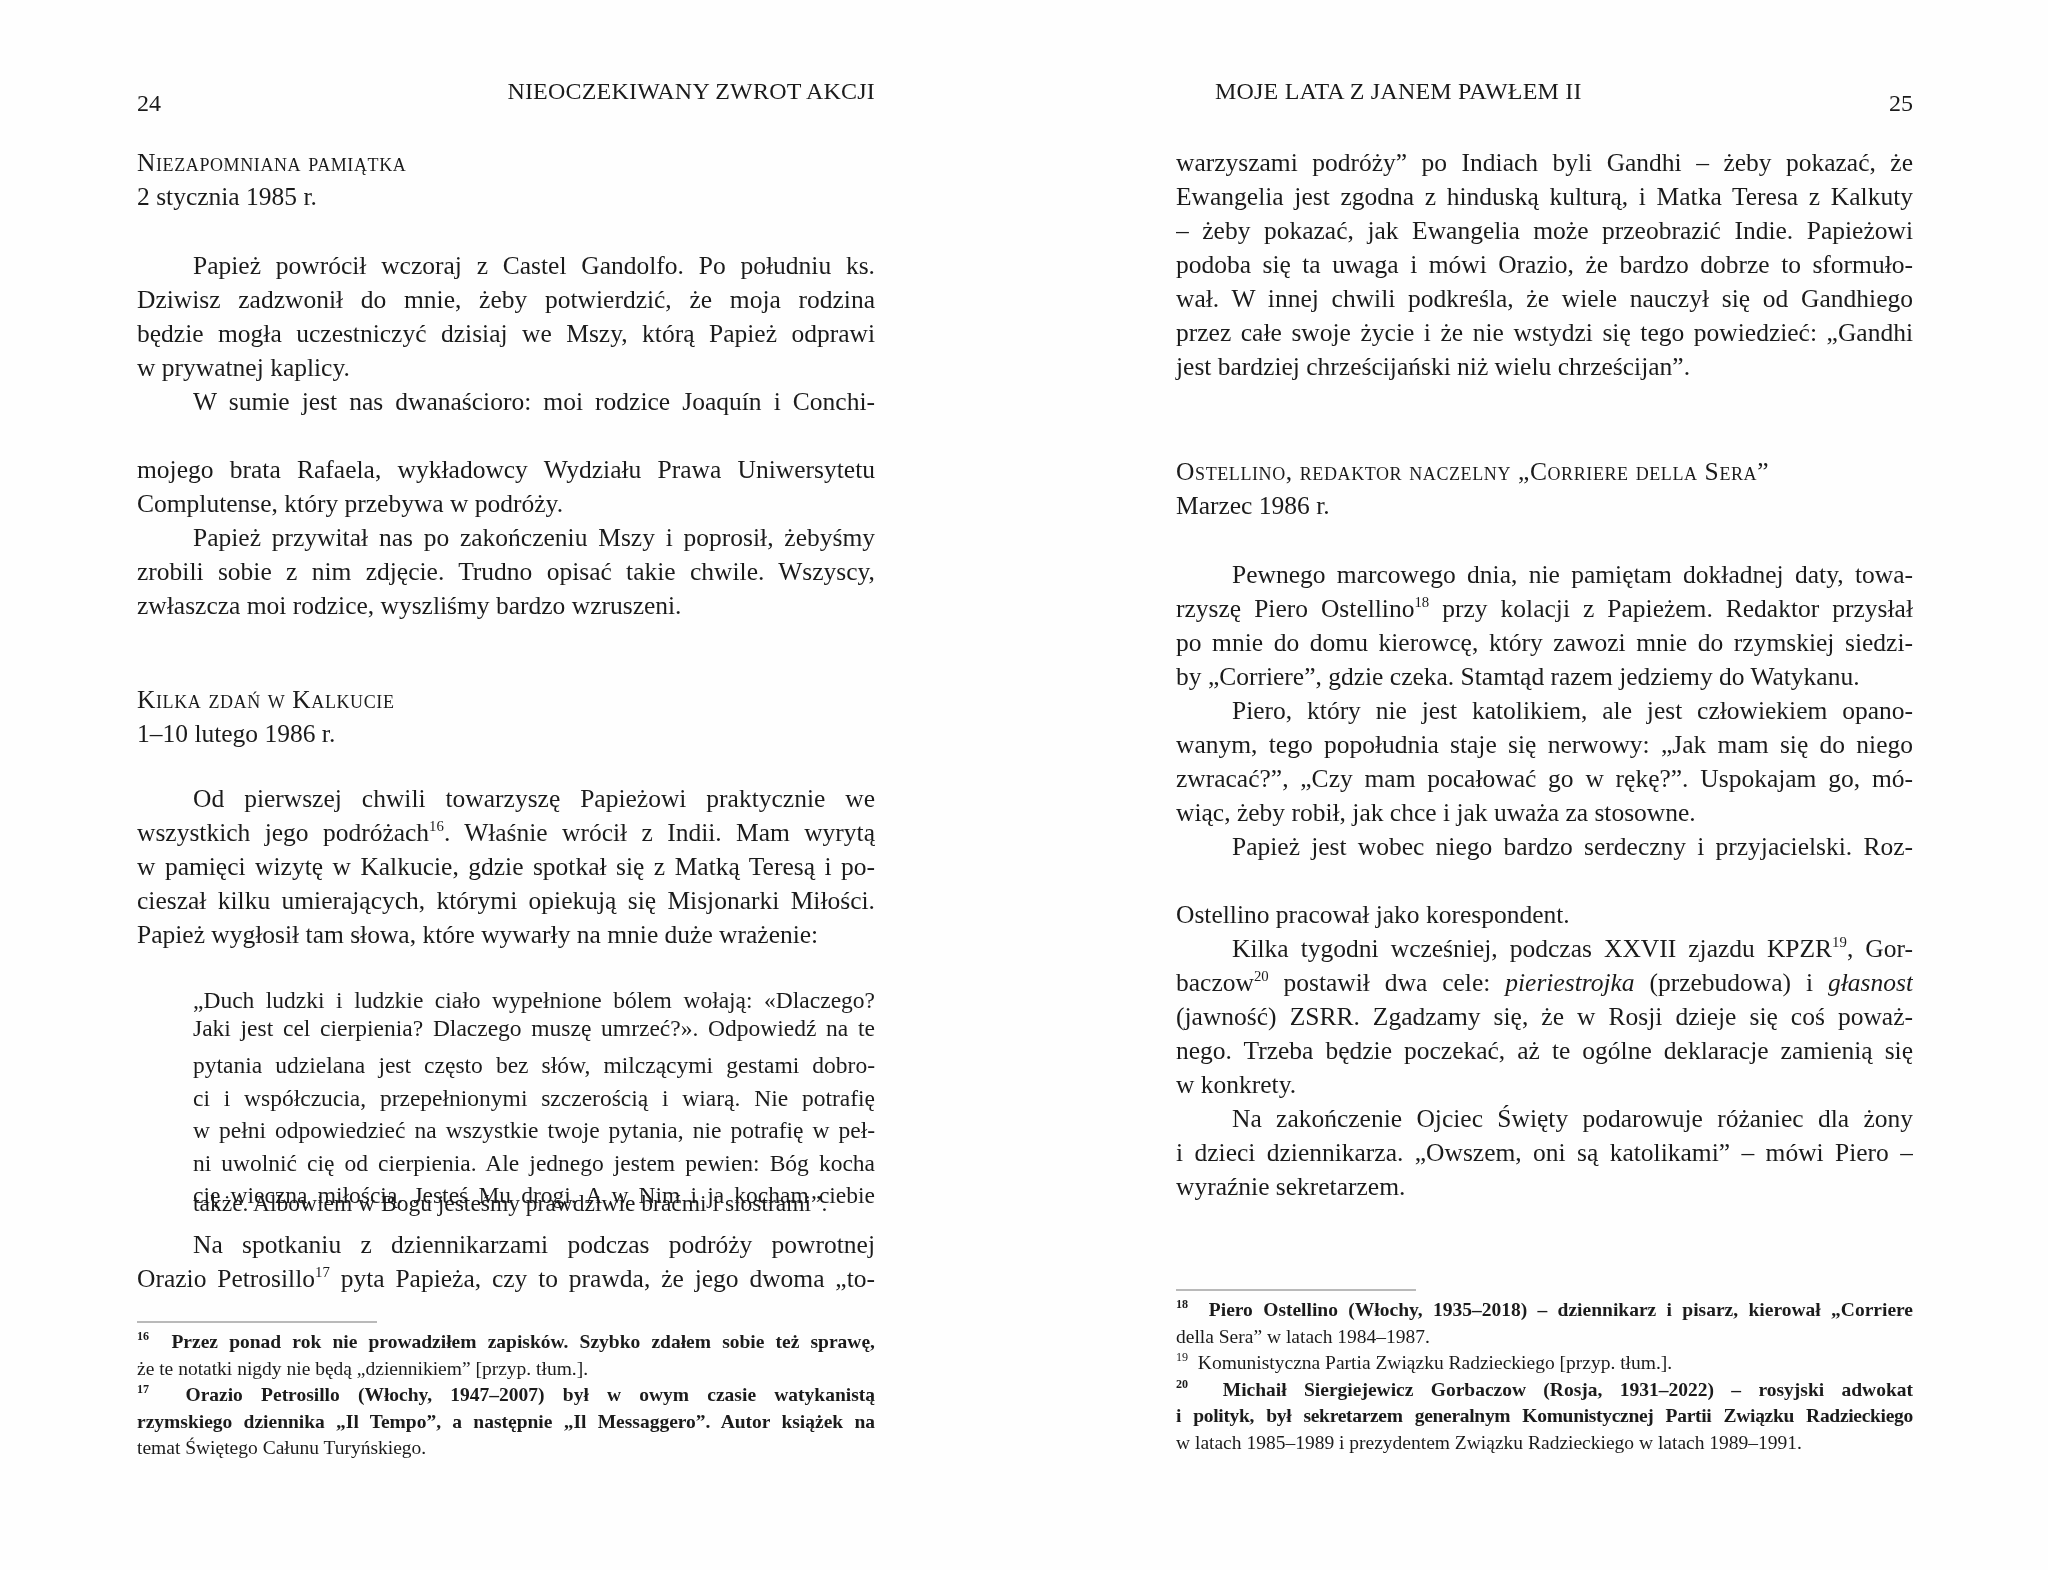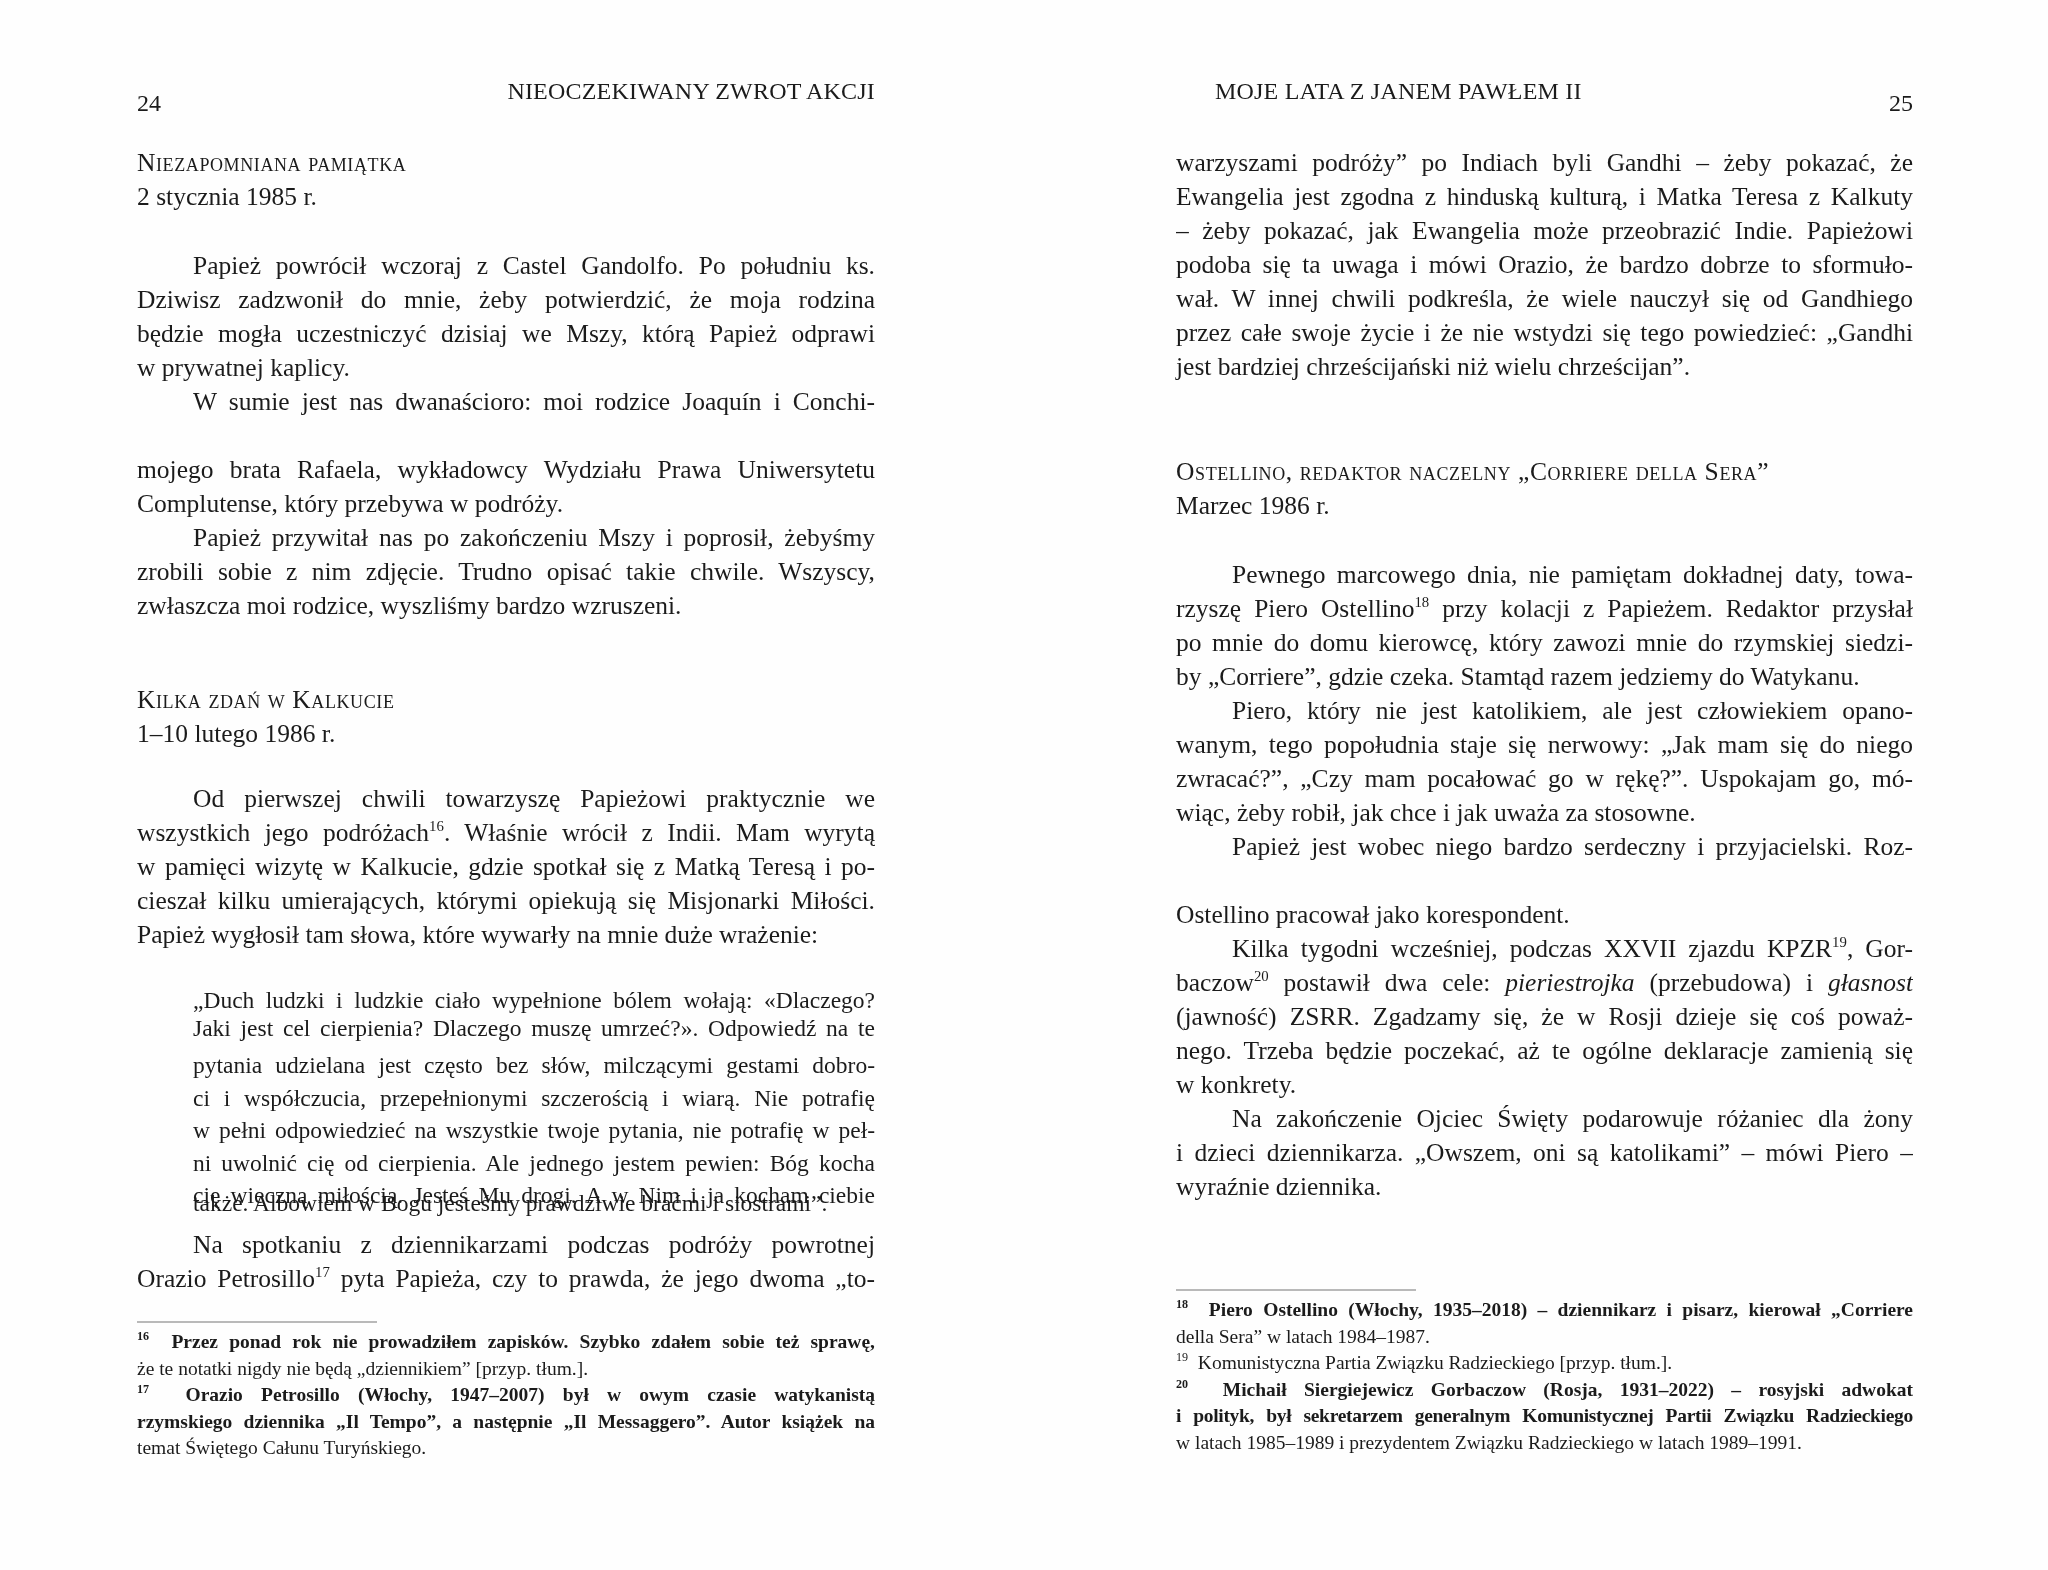--- a/index.html
+++ b/index.html
@@ -115,21 +115,21 @@
   <div class="ln" style="top:898px">Ostellino pracował jako korespondent.</div>
 
   <div class="ln j ind" style="top:932px"><span>Kilka tygodni wcześniej, podczas XXVII zjazdu KPZR</span><sup>19</sup><span>, Gor-</span></div>
   <div class="ln j" style="top:966px"><span>baczow</span><sup>20</sup><span> postawił dwa cele: </span><i>pieriestrojka</i><span> (przebudowa) i </span><i>głasnost</i></div>
   <div class="ln j" style="top:1000px">(jawność) ZSRR. Zgadzamy się, że w Rosji dzieje się coś poważ-</div>
   <div class="ln" style="top:1068px">w konkrety.</div>
   <div class="ln j" style="top:1034px">nego. Trzeba będzie poczekać, aż te ogólne deklaracje zamienią się</div>
 
   <div class="ln j ind" style="top:1102px">Na zakończenie Ojciec Święty podarowuje różaniec dla żony</div>
   <div class="ln j" style="top:1136px">i dzieci dziennikarza. „Owszem, oni są katolikami” – mówi Piero –</div>
-  <div class="ln" style="top:1170px">wyraźnie dziennika.</div>
+  <div class="ln" style="top:1170px">wyraźnie sekretarzem.</div>
 
   <div class="rule" style="top:1289px"></div>
   <div>
     <div class="fn j" style="top:1297px"><sup>18</sup>&nbsp; <span>Piero Ostellino (Włochy, 1935–2018) – dziennikarz i pisarz, kierował „Corriere</span></div>
     <div class="fn" style="top:1323.5px">della Sera” w latach 1984–1987.</div>
     <div class="fn" style="top:1350px"><sup>19</sup>&nbsp; <span>Komunistyczna Partia Związku Radzieckiego [przyp. tłum.].</span></div>
     <div class="fn j" style="top:1376.5px"><sup>20</sup>&nbsp; <span>Michaił Siergiejewicz Gorbaczow (Rosja, 1931–2022) – rosyjski adwokat</span></div>
     <div class="fn j" style="top:1403px; letter-spacing:-0.3px">i polityk, był sekretarzem generalnym Komunistycznej Partii Związku Radzieckiego</div>
     <div class="fn" style="top:1429.5px">w latach 1985–1989 i prezydentem Związku Radzieckiego w latach 1989–1991.</div>
   </div>

